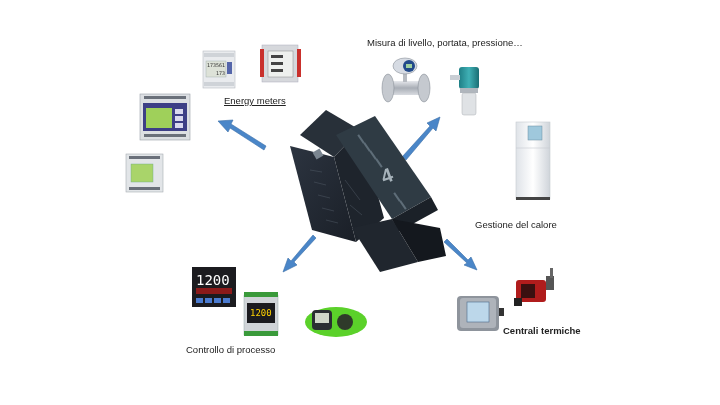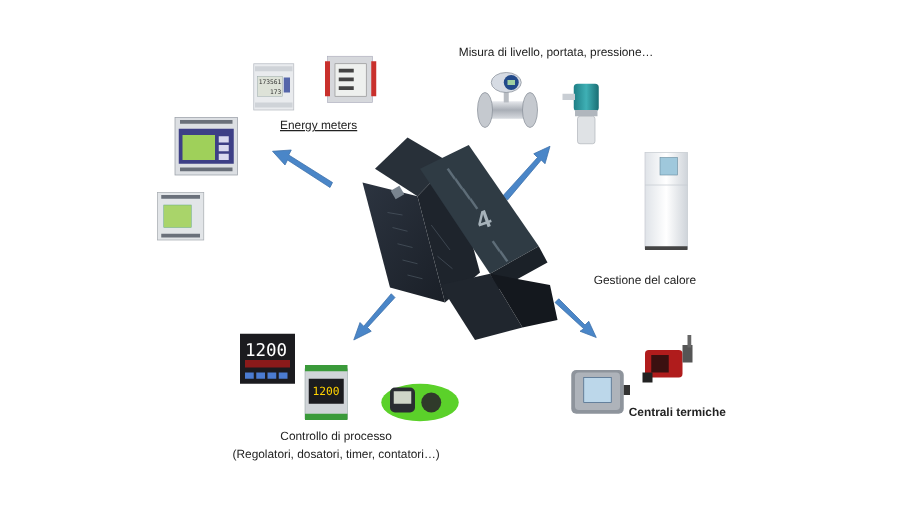--- a/index.html
+++ b/index.html
@@ -201,14 +201,13 @@
 <div class="label" style="left:475px; top:202px;margin-top:16px;">
   <div>Gestione del calore</div>
 </div>
 
 <div class="label" style="left:503px; top:324px;font-weight:bold;">
   <span>Centrali termiche</span>
 </div>
 
 <div class="label" style="left:186px; top:343px;">
   <div>Controllo di processo</div>
-  <div>(Regolatori, dosatori, timer, contatori…)</div>
 </div>
 
 </body></html>

